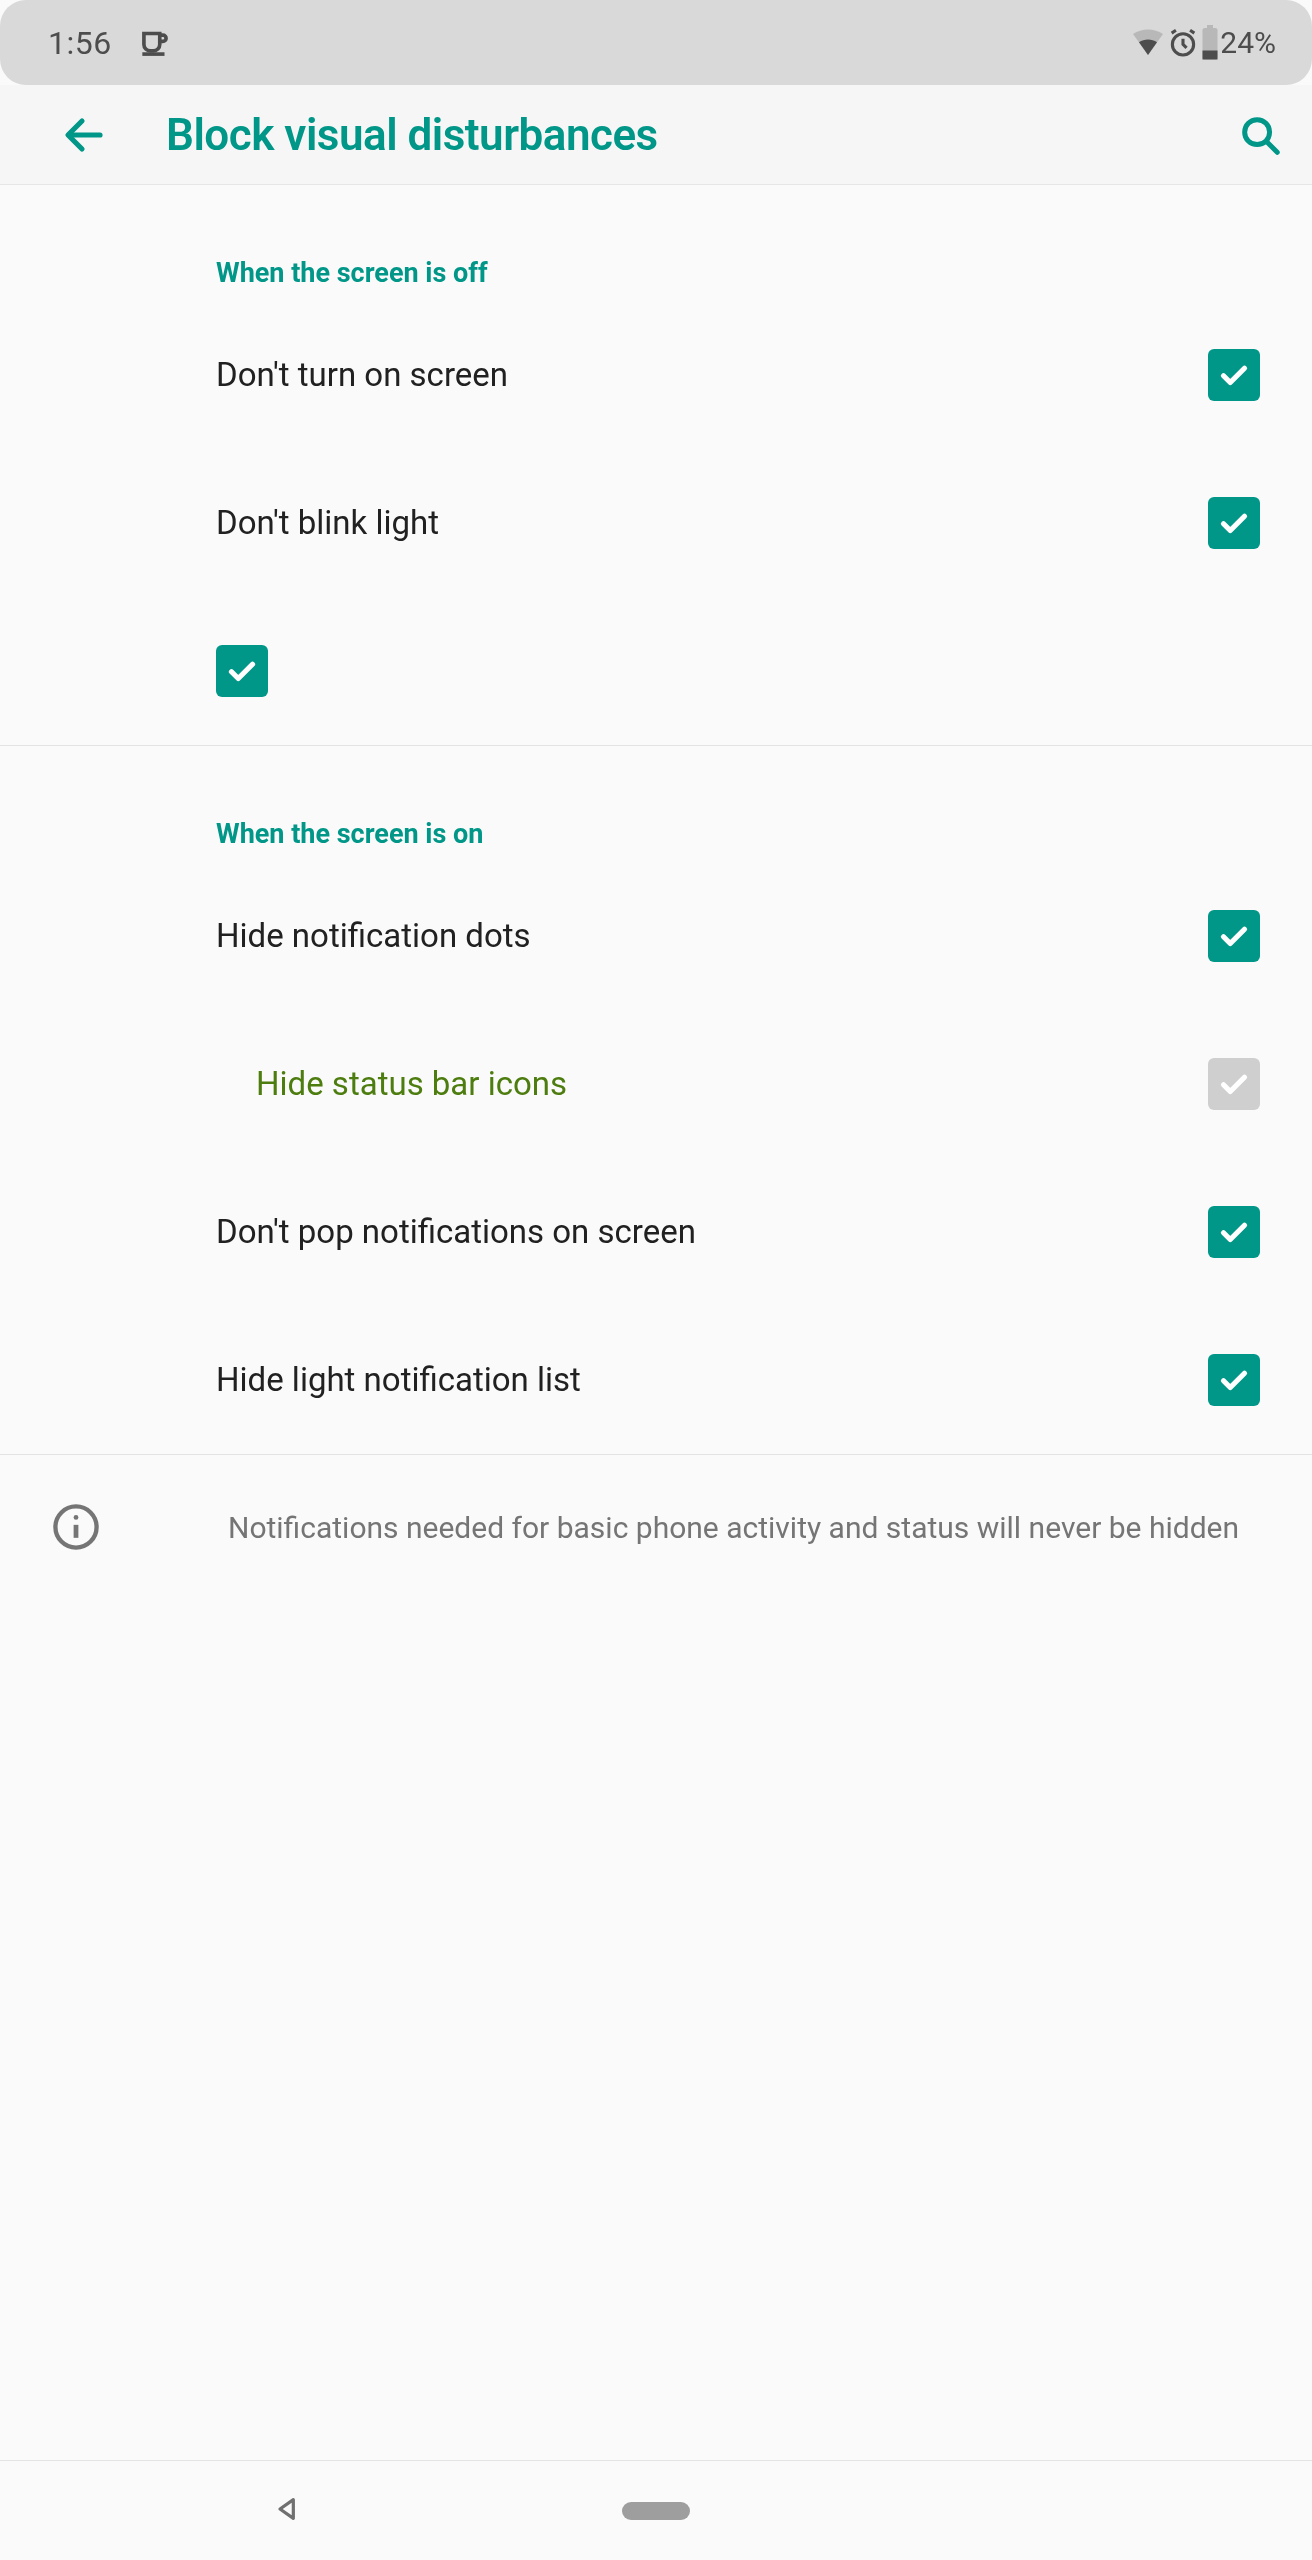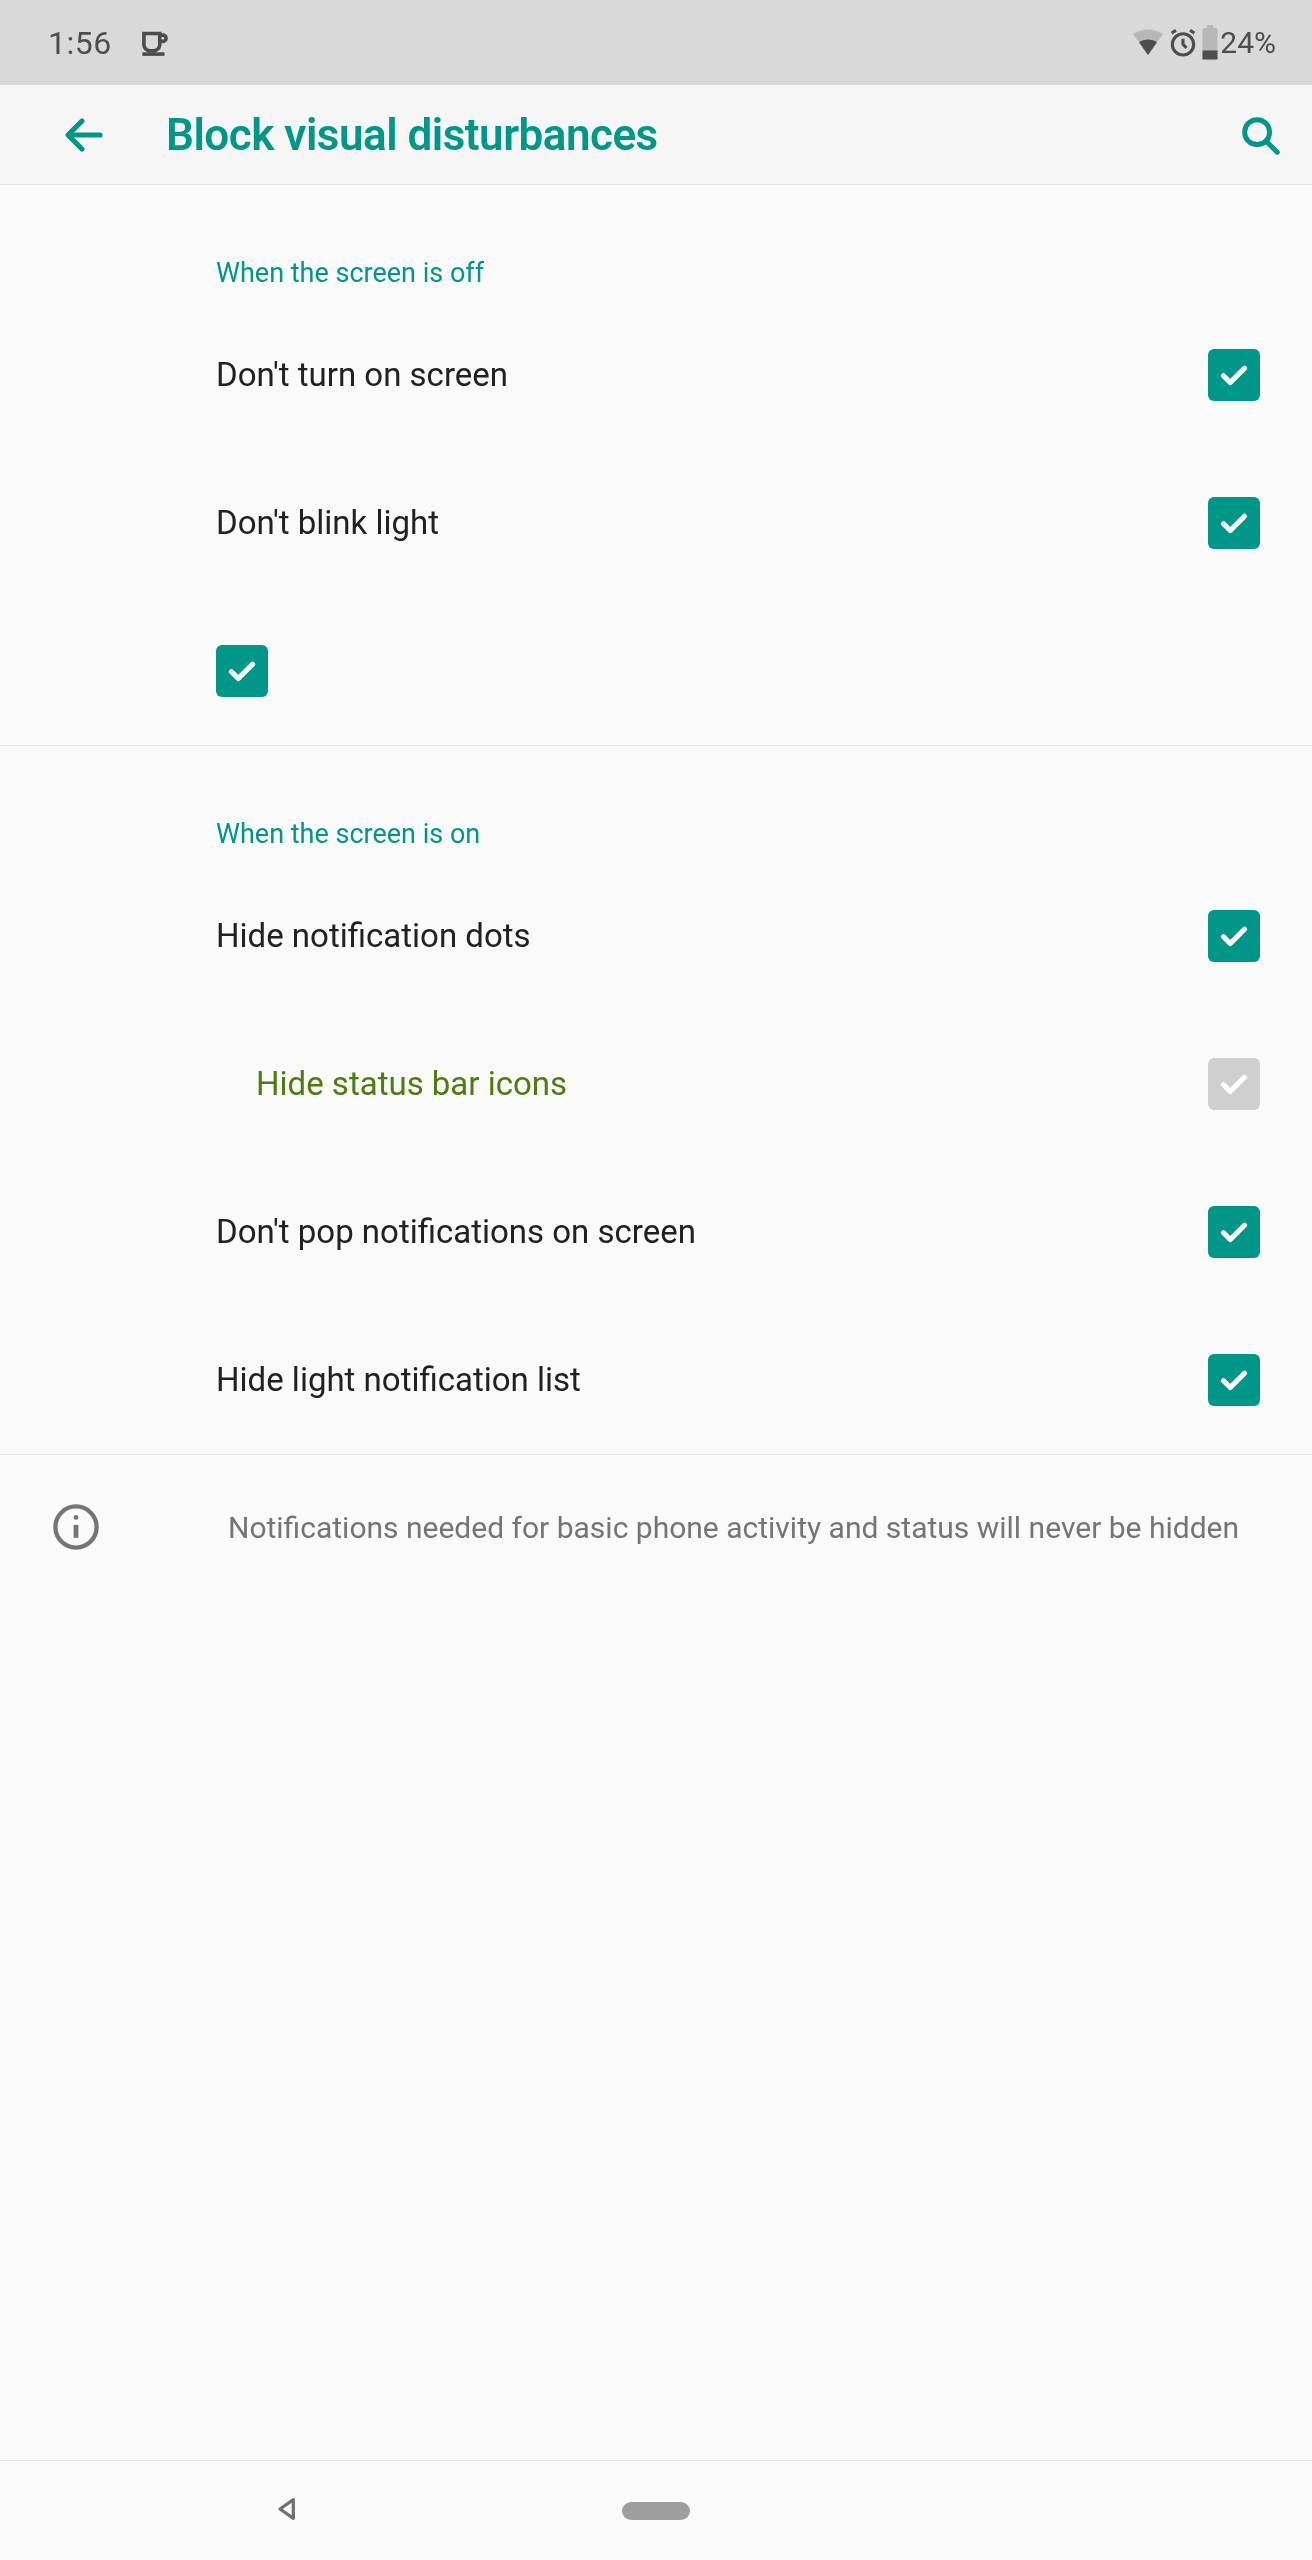--- a/index.html
+++ b/index.html
@@ -13,20 +13,21 @@
   }
 
   
   .status-bar {
     height: 85px;
     background: #d9d9d9;
     display: flex;
     align-items: center;
     padding: 0 36px 0 48px;
     color: #4d4d4d;
+    border-radius: 26px;
   }
   .status-left {
     display: flex;
     align-items: center;
     gap: 24px;
   }
   .status-time {
     font-size: 32px;
     color: #4d4d4d;
     letter-spacing: 0.5px;
@@ -85,21 +86,21 @@
 
   .section {
     border-bottom: 1px solid #e3e3e3;
     padding-bottom: 0;
   }
   .section:last-of-type { border-bottom: 1px solid #e3e3e3; }
 
   .section-header {
     padding: 72px 36px 12px 216px;
     font-size: 27px;
-    font-weight: 400;
+    font-weight: 700;
     color: #009688;
   }
 
   .row {
     display: flex;
     align-items: center;
     padding: 36px 52px 36px 216px;
     min-height: 148px;
     gap: 30px;
   }

